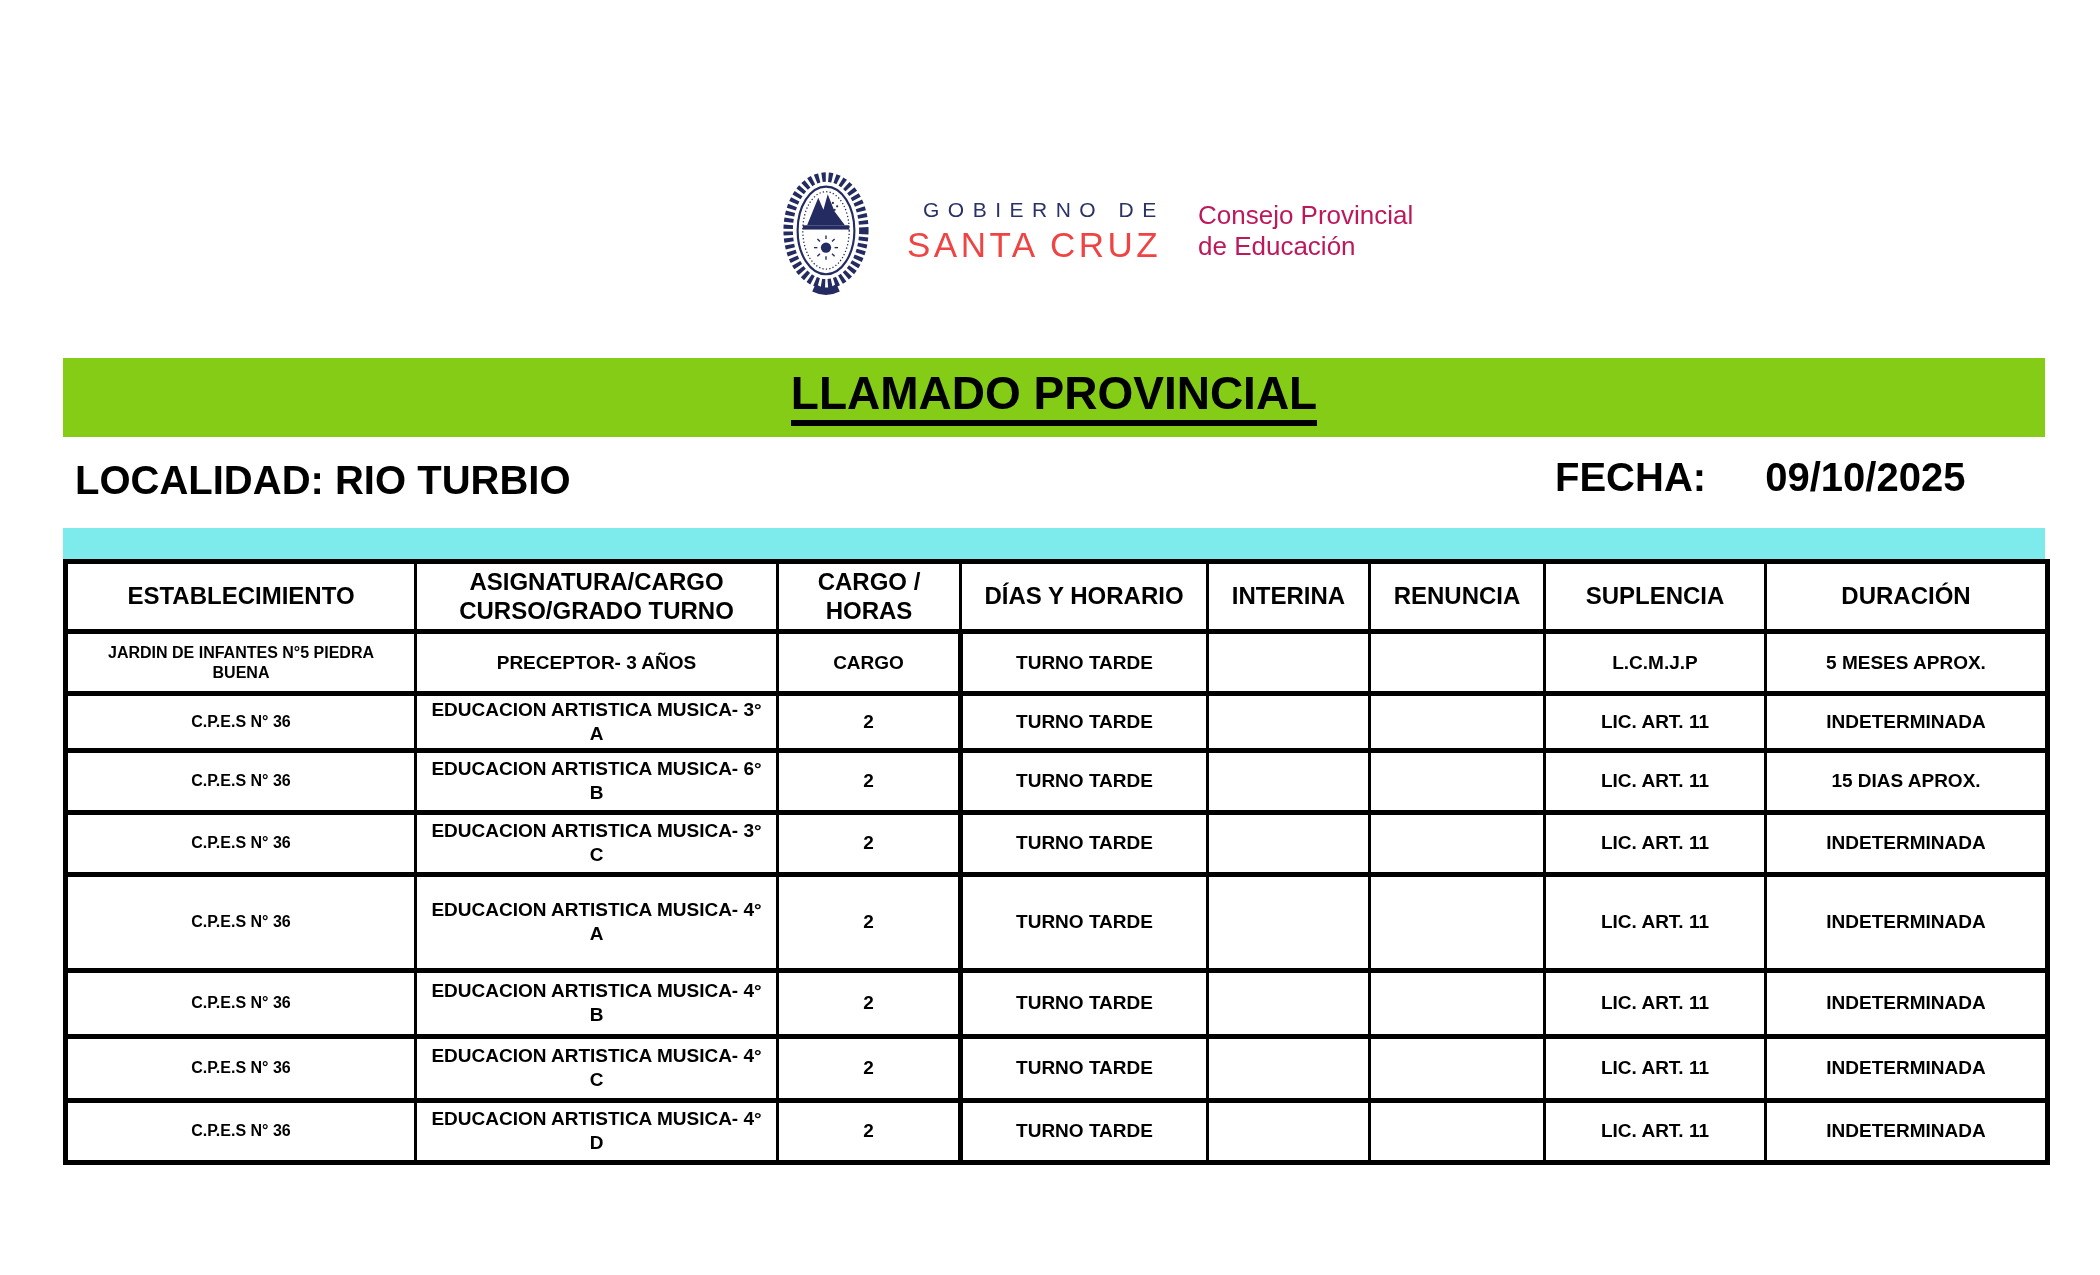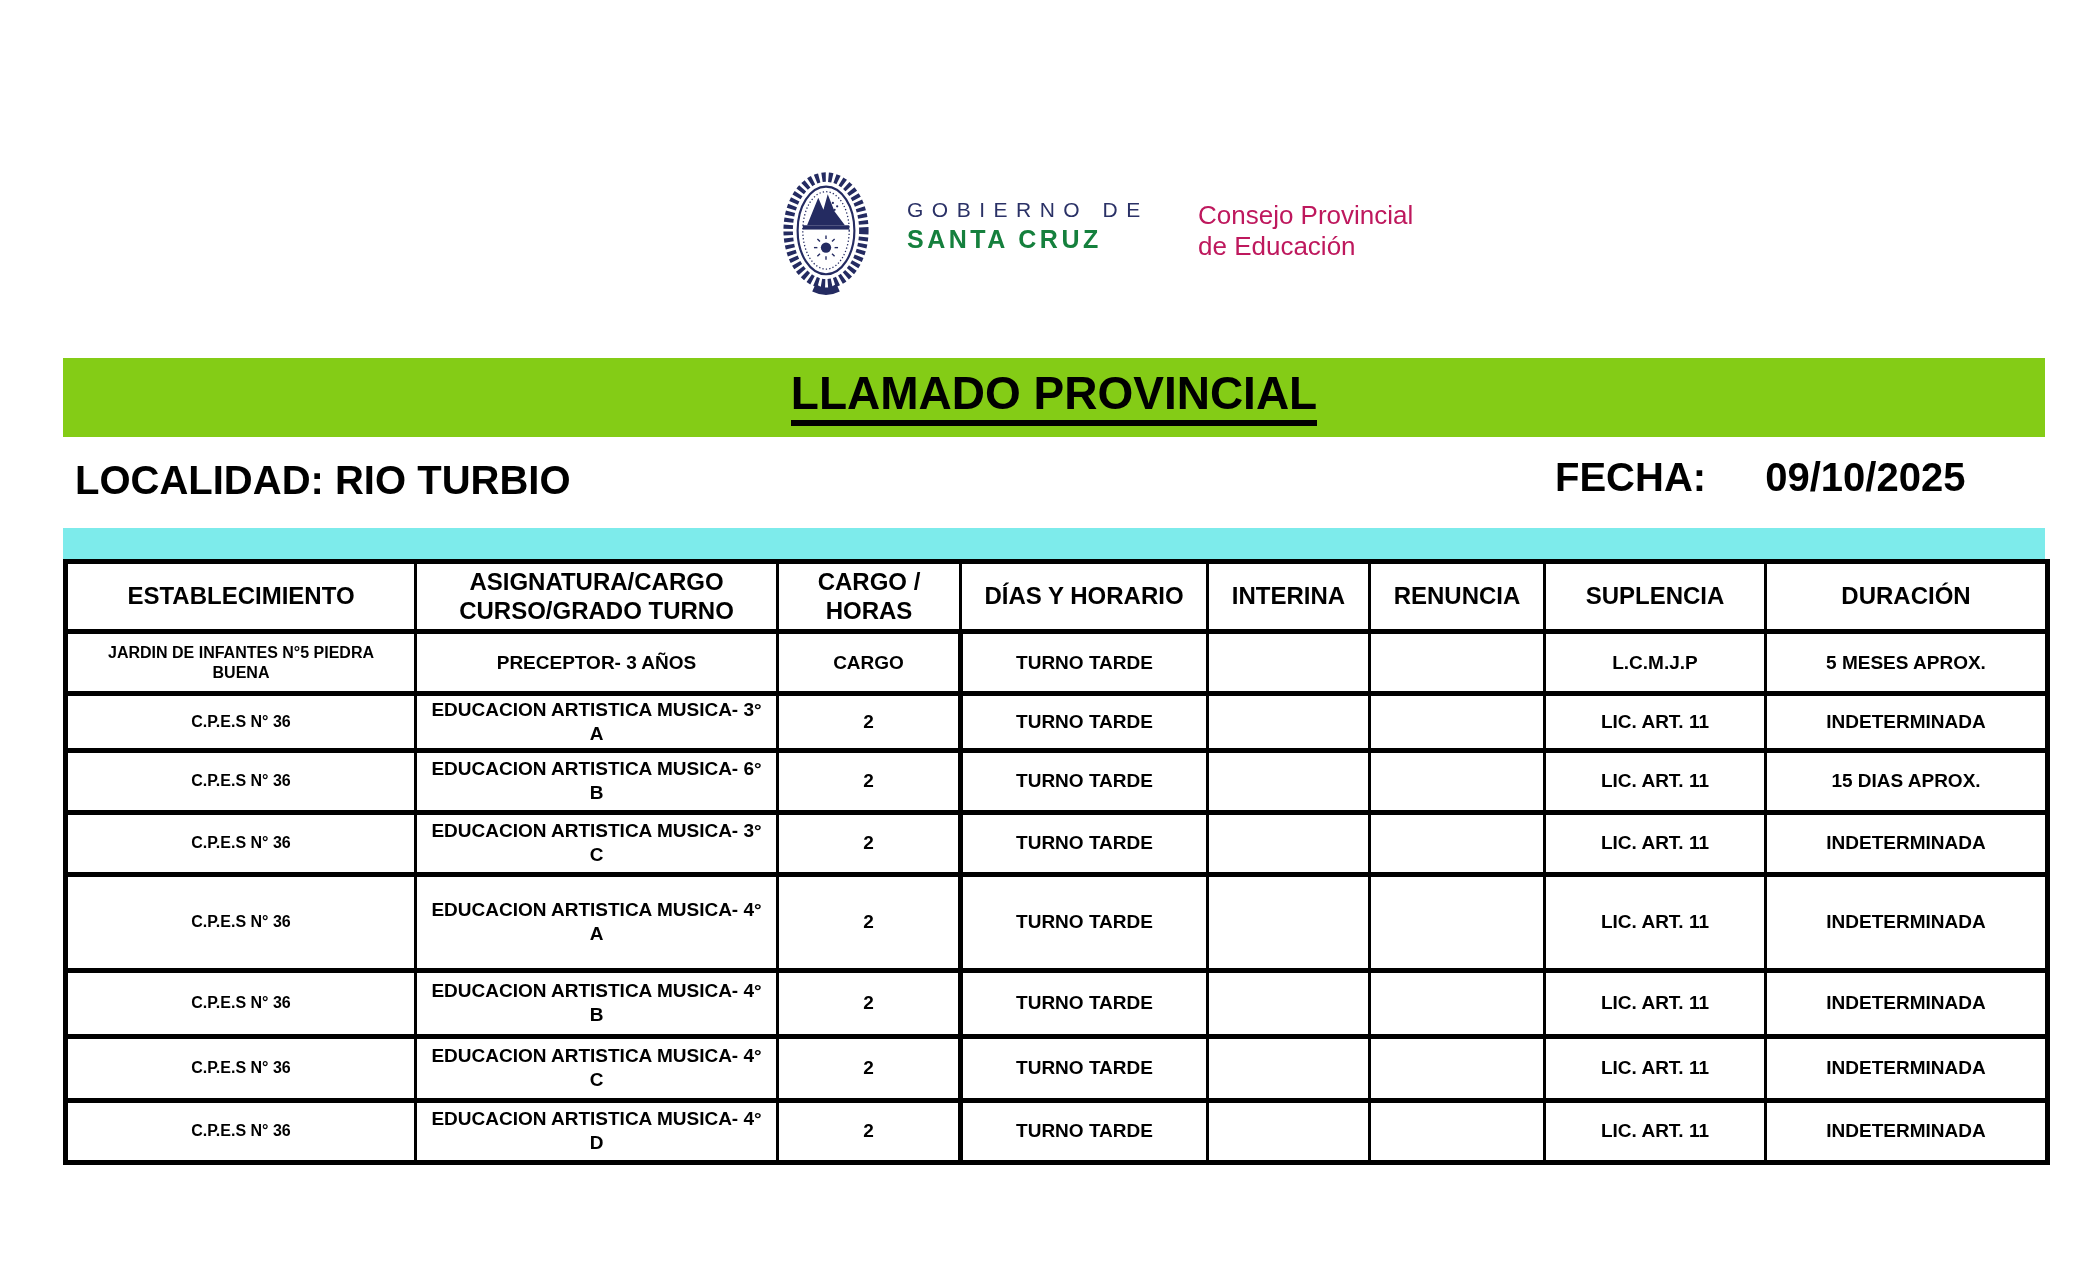--- a/index.html
+++ b/index.html
@@ -8,22 +8,22 @@
     width:2100px;height:1275px;
     background:#ffffff;
     font-family:"Liberation Sans", sans-serif;
     color:#000;
     overflow:hidden;
   }
 
   
   .crest{position:absolute;left:783px;top:168px;width:86px;height:130px;}
   .gob-block{position:absolute;left:907px;top:198px;color:#242b61;}
-  .gob-line1{font-size:21px;font-weight:400;letter-spacing:8.5px;color:#2a3166;}
-  .gob-line2{font-size:25px;font-weight:bold;letter-spacing:3.5px;margin-top:3px;color:#15803d;}
+  .gob-line1{font-size:21px;font-weight:400;letter-spacing:8.5px;color:#2a3166;margin-left:16px;}
+  .gob-line2{font-size:35px;font-weight:normal;letter-spacing:3.5px;margin-top:3px;color:#ef4444;}
   .consejo-block{position:absolute;left:1198px;top:200px;color:#be185d;font-size:26px;font-weight:500;line-height:31px;}
 
   
   .title-bar{
     position:absolute;left:63px;top:358px;width:1982px;height:79px;
     background:#84cc16;
     display:flex;align-items:center;justify-content:center;
   }
   .title-text{
     font-size:46px;font-weight:bold;color:#000;

